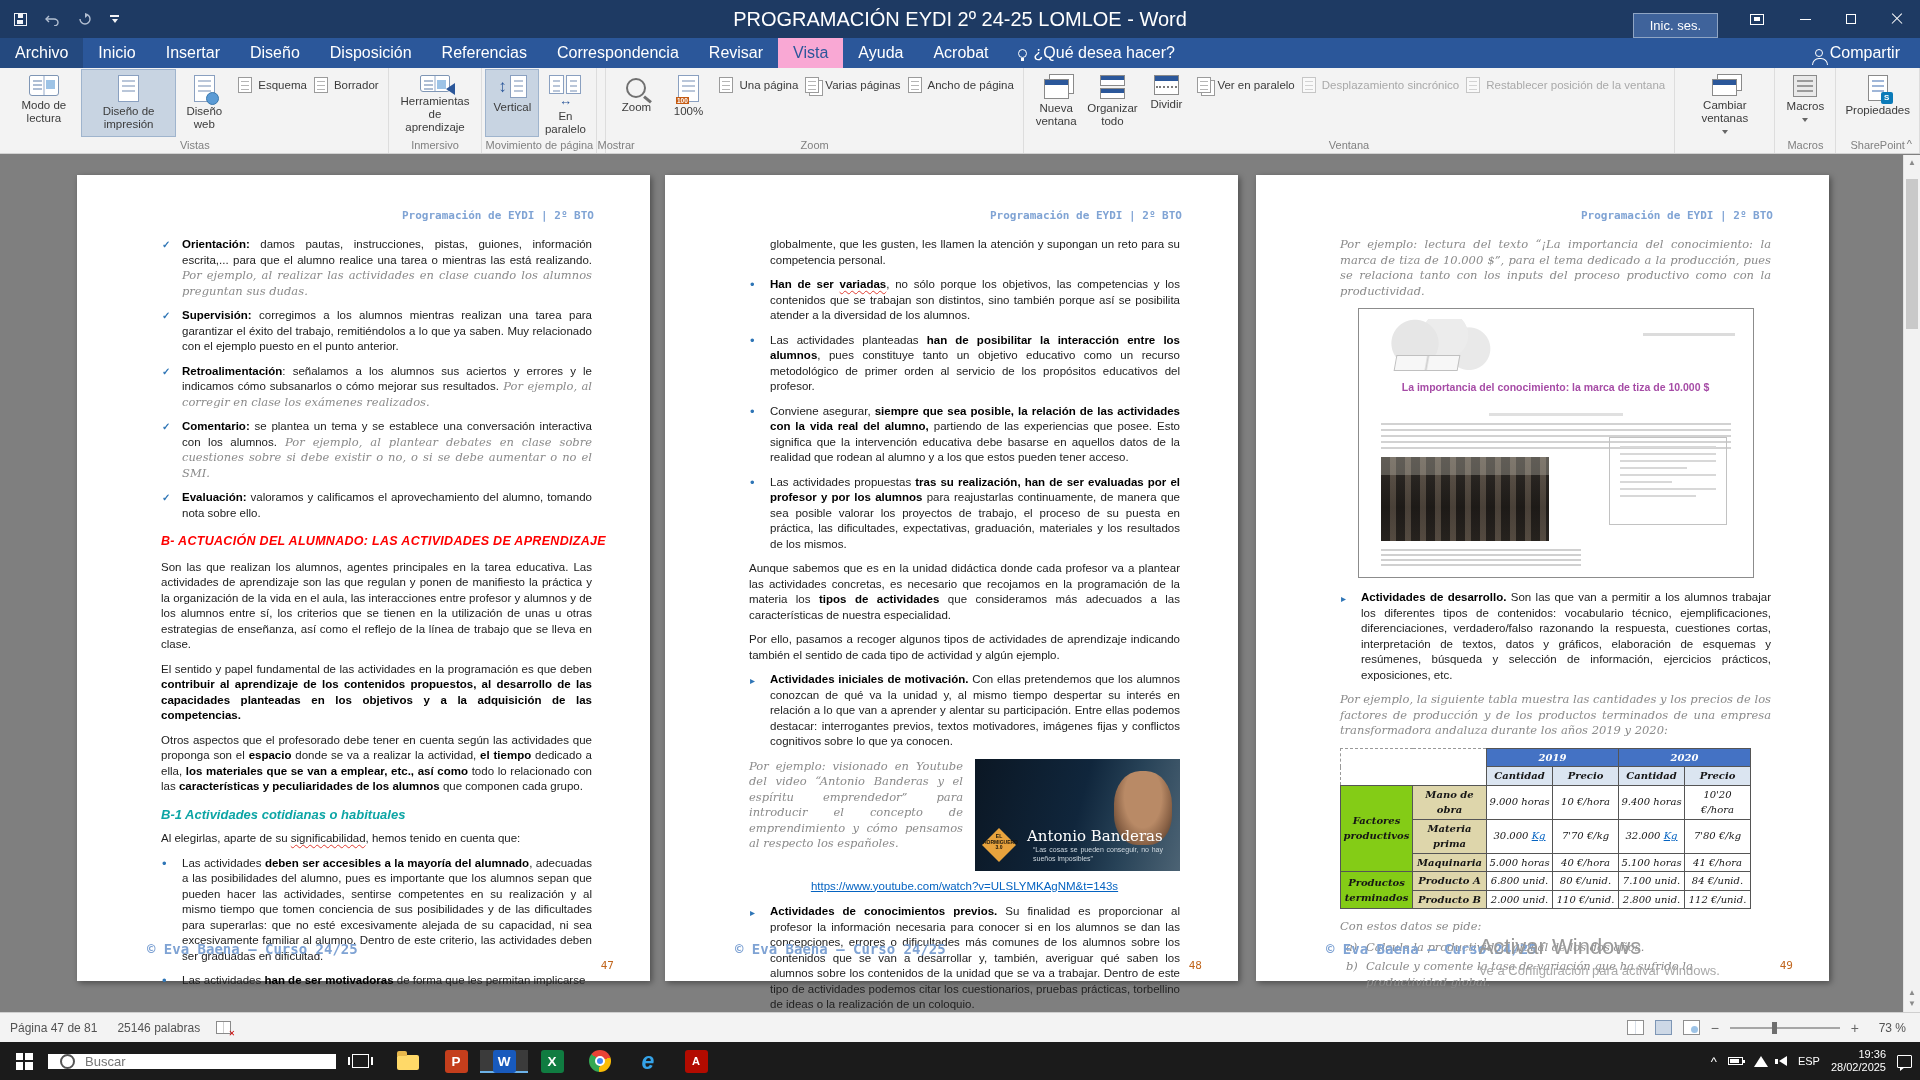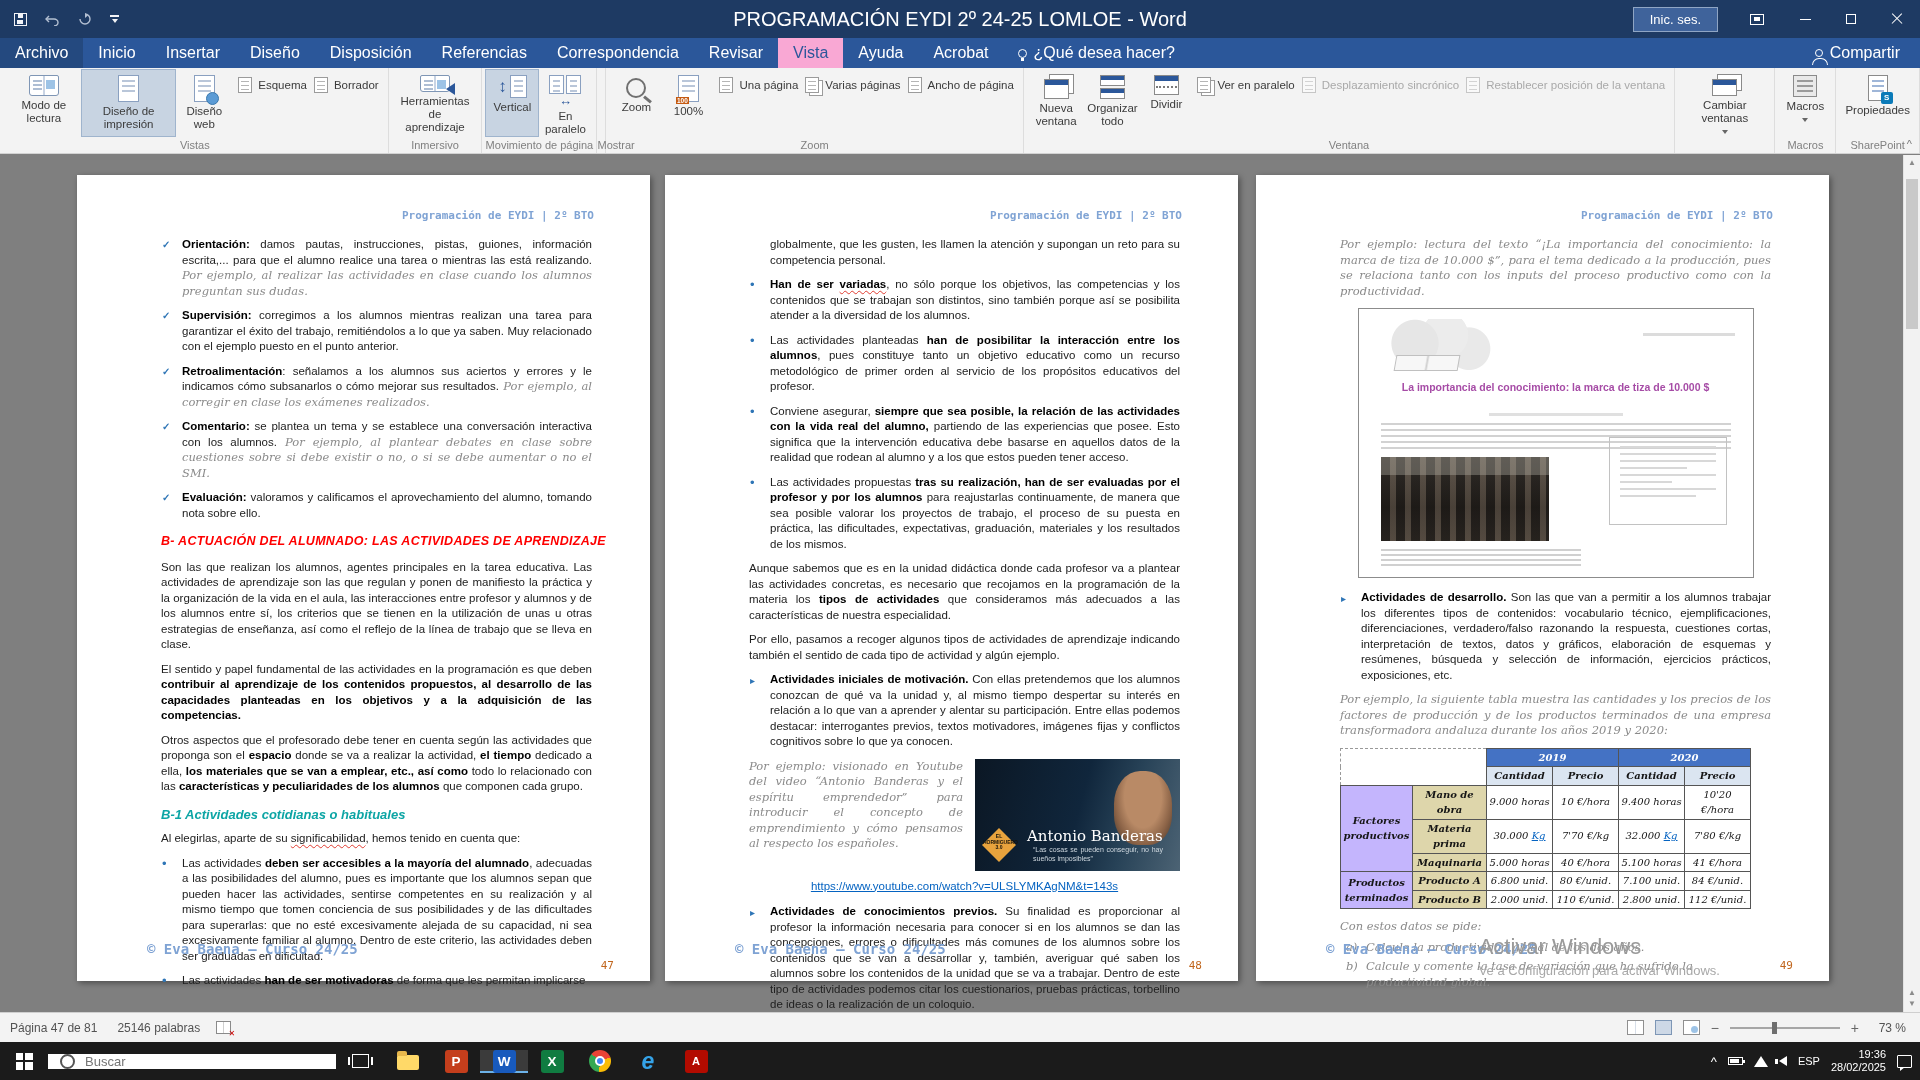--- a/index.html
+++ b/index.html
@@ -11,21 +11,21 @@
   #titlebar{position:absolute;top:0;left:0;right:0;height:38px;background:#1e3a63;color:#fff;display:flex;align-items:center}
   .qat{display:flex;align-items:center;gap:18px;padding-left:14px}
   .qat .q{display:flex;align-items:center;opacity:.95}
   .floppy{width:13px;height:13px;border:1.5px solid #fff;position:relative}
   .floppy::before{content:"";position:absolute;top:0;left:3px;width:5px;height:4px;background:#fff}
   .floppy::after{content:"";position:absolute;bottom:1px;left:2px;width:6px;height:4px;background:#fff}
   .qat-caret{display:flex;flex-direction:column;align-items:center;gap:2px}
   .qat-caret .bar{width:9px;height:1.5px;background:#fff}
   .qat-caret .c{width:0;height:0;border-left:3px solid transparent;border-right:3px solid transparent;border-top:4px solid #fff}
   .win-title{position:absolute;left:50%;transform:translateX(-50%);font-size:20px;white-space:nowrap}
-  .tb-right{margin-left:auto;display:flex;align-items:center;height:100%}
+  .tb-right{margin-left:auto;display:flex;align-items:flex-end;height:100%}
   .signin{background:#3f639b;border:1px solid #8fa5c4;font-size:13px;padding:4px 16px;margin-right:18px;cursor:default}
   .ropts{width:14px;height:11px;border:1px solid #fff;position:relative;margin-right:4px}
   .ropts::after{content:"";position:absolute;left:3px;top:2px;width:6px;height:0;border-top:4px solid #fff}
   .wbtn{width:46px;height:100%;display:flex;align-items:center;justify-content:center}
   .ico-min{width:11px;height:1px;background:#fff}
   .ico-max{width:10px;height:10px;border:1px solid #fff}
   .ico-close{position:relative;width:12px;height:12px}
   .ico-close::before,.ico-close::after{content:"";position:absolute;left:-1px;top:5px;width:14px;height:1.4px;background:#fff}
   .ico-close::before{transform:rotate(45deg)}.ico-close::after{transform:rotate(-45deg)}
 
@@ -132,21 +132,21 @@
   .e-receipt{position:absolute;right:26px;bottom:52px;width:118px;height:88px;border:1px solid #c2c2c2;padding:8px 10px}
   .e-receipt .rl{height:2px;background:#d8d8d8;margin-bottom:5px}
   .e-caption{position:absolute;left:22px;bottom:10px;width:200px;height:18px;background:repeating-linear-gradient(#d0d0d0 0 2px,transparent 2px 5px)}
 
   
   .ttable{border-collapse:collapse;margin:0 0 10px 0;font-size:10px}
   .ttable td{border:1px solid #555;padding:1px 2px;text-align:center;vertical-align:middle;font-family:"DejaVu Serif",serif;font-style:italic;color:#151515}
   .t-corner{border:1px dashed #999 !important;background:#fff}
   .t-year{background:#4472c4;color:#fff !important;font-weight:bold}
   .t-sub{background:#dbe5f1;font-weight:bold}
-  .t-grp{background:#c4b5fd;font-weight:bold;width:72px}
+  .t-grp{background:#84cc16;font-weight:bold;width:72px}
   .t-lbl{background:#ded6ab;font-weight:bold;width:74px}
   .t-val{background:#fff;width:66px}
   .task{position:relative;padding-left:26px;margin-bottom:4px;text-align:left}
   .task .tm{position:absolute;left:6px}
 
   
   .wm{position:absolute;right:200px;bottom:34px;color:#9a9a9a;text-align:left;pointer-events:none}
   .wm .w1{font-size:22px}
   .wm .w2{font-size:13px;margin-top:3px;color:#a8a8a8}
 

